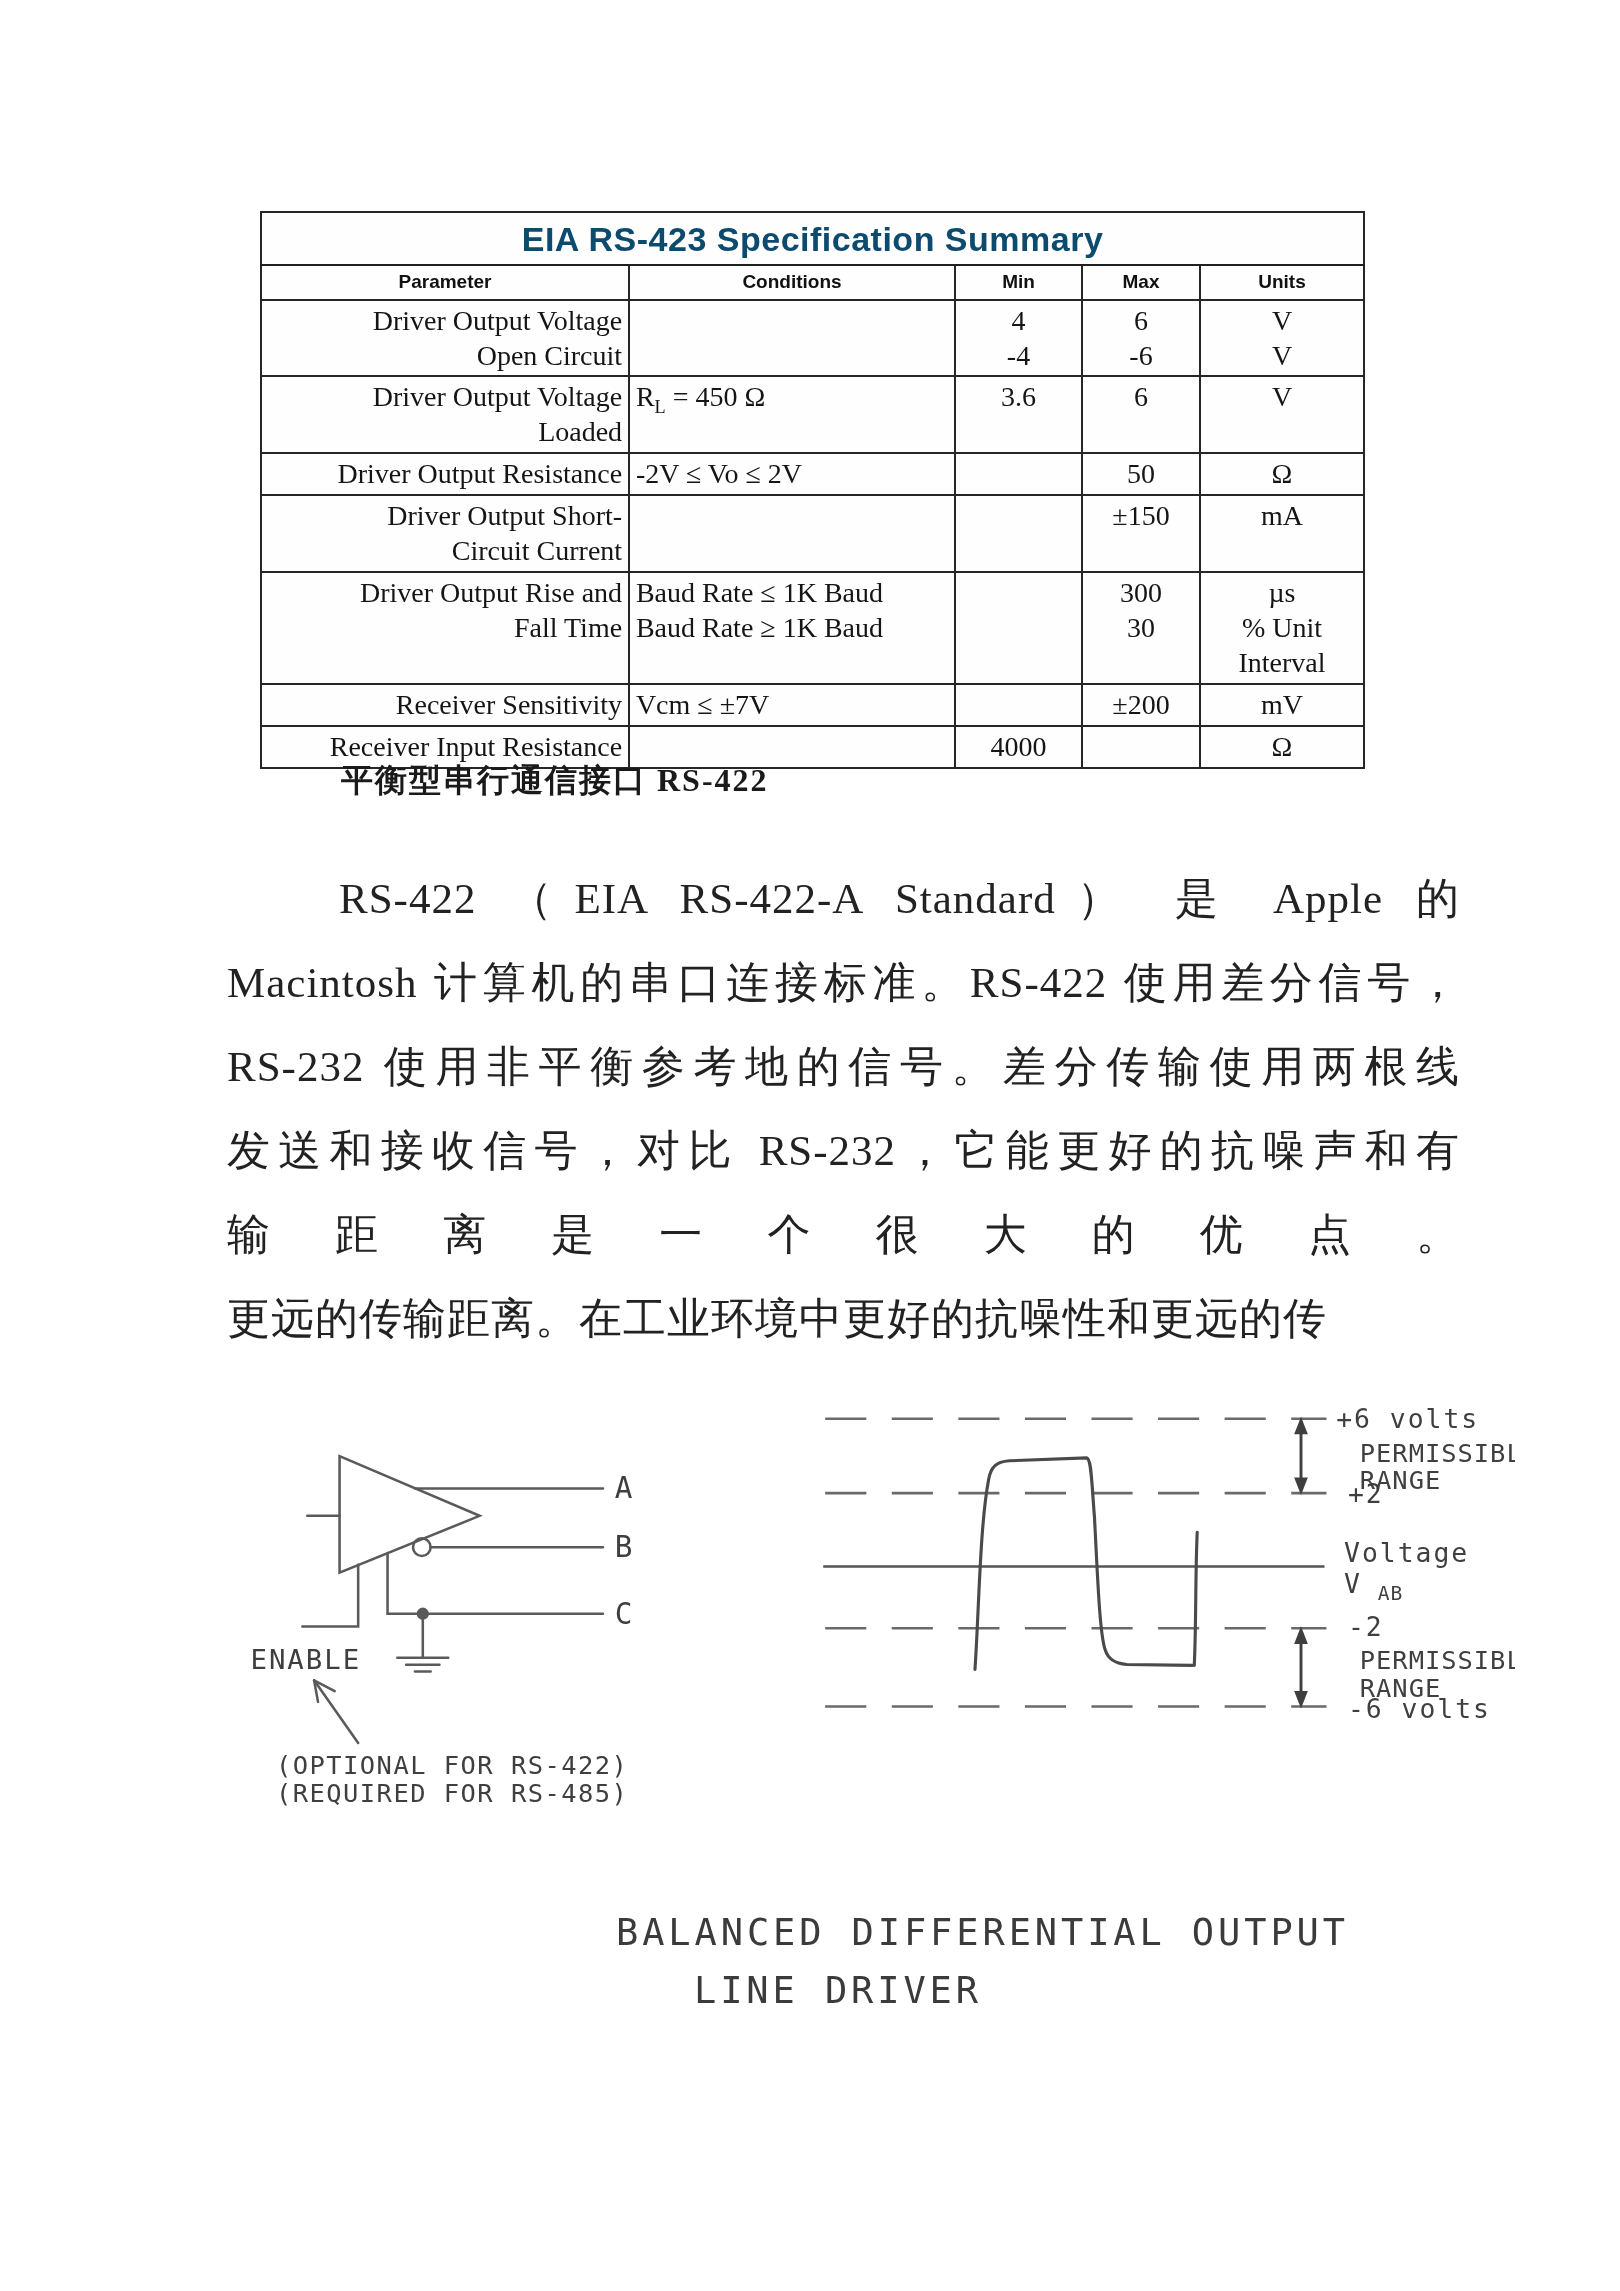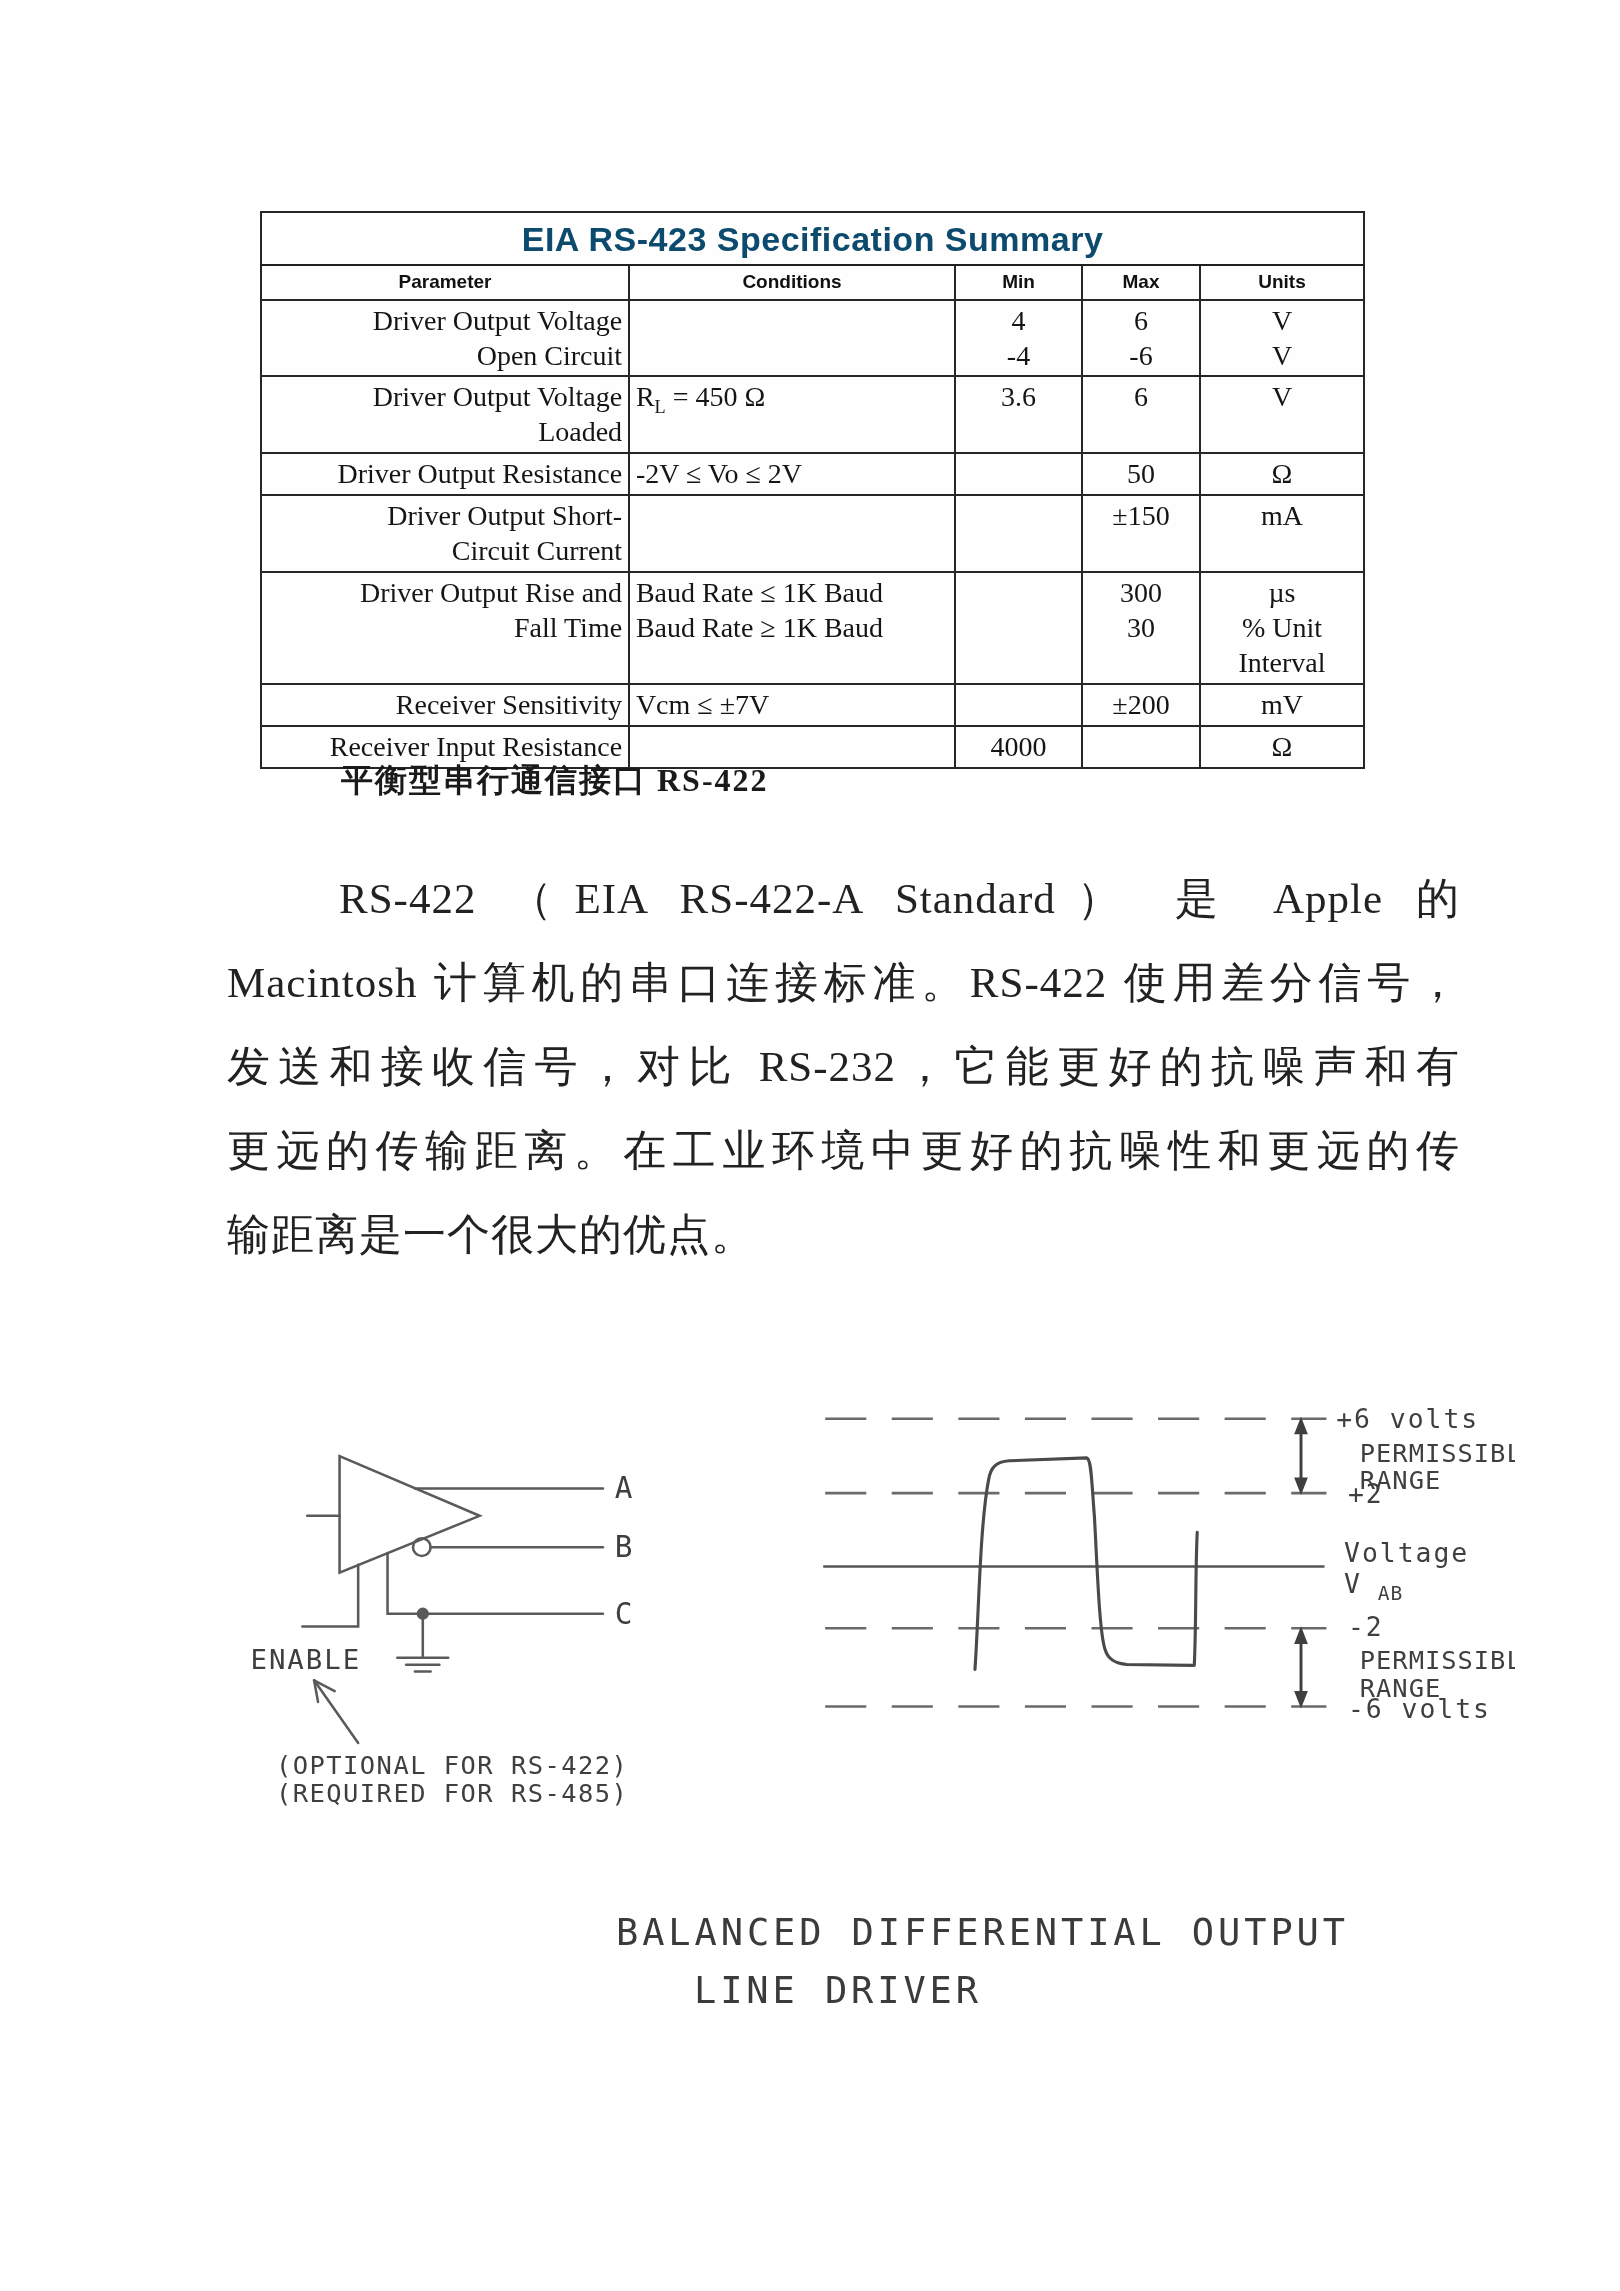--- a/index.html
+++ b/index.html
@@ -178,23 +178,24 @@
             <div>Ω</div>
           </td>
         </tr>
       </tbody>
   </table>
 
   <div class="cn-heading">平衡型串行通信接口 RS-422</div>
   <div class="cn-text">
       <div class="cn-line">RS-422 （EIA RS-422-A Standard） 是 Apple 的</div>
       <div class="cn-line">Macintosh 计算机的串口连接标准。RS-422 使用差分信号，</div>
+      <div class="cn-line">RS-232 使用非平衡参考地的信号。差分传输使用两根线</div>
       <div class="cn-line">发送和接收信号，对比 RS-232，它能更好的抗噪声和有</div>
+      <div class="cn-line">输距离是一个很大的优点。</div>
       <div class="cn-line">更远的传输距离。在工业环境中更好的抗噪性和更远的传</div>
-      <div class="cn-line">输距离是一个很大的优点。</div>
     </div>
 
   <svg class="svg-abs" style="left:162px;top:1367px" width="549" height="470" viewBox="0 0 560 480">
     <g stroke="#5a5a5a" stroke-width="2.6" fill="none" stroke-linecap="round">
       <polygon points="181,91 181,210 324,152"></polygon>
       <line x1="148" y1="152" x2="181" y2="152"></line>
       <line x1="258" y1="124" x2="450" y2="124"></line>
       <circle cx="265" cy="184" r="9"></circle>
       <line x1="274" y1="184" x2="450" y2="184"></line>
       <polyline points="230,190 230,252 450,252"></polyline>

